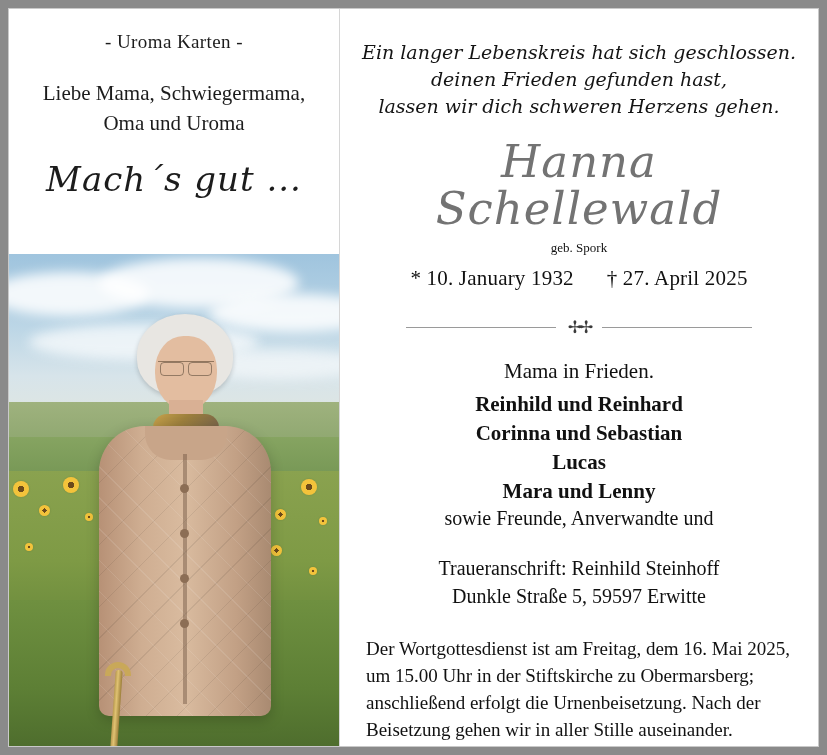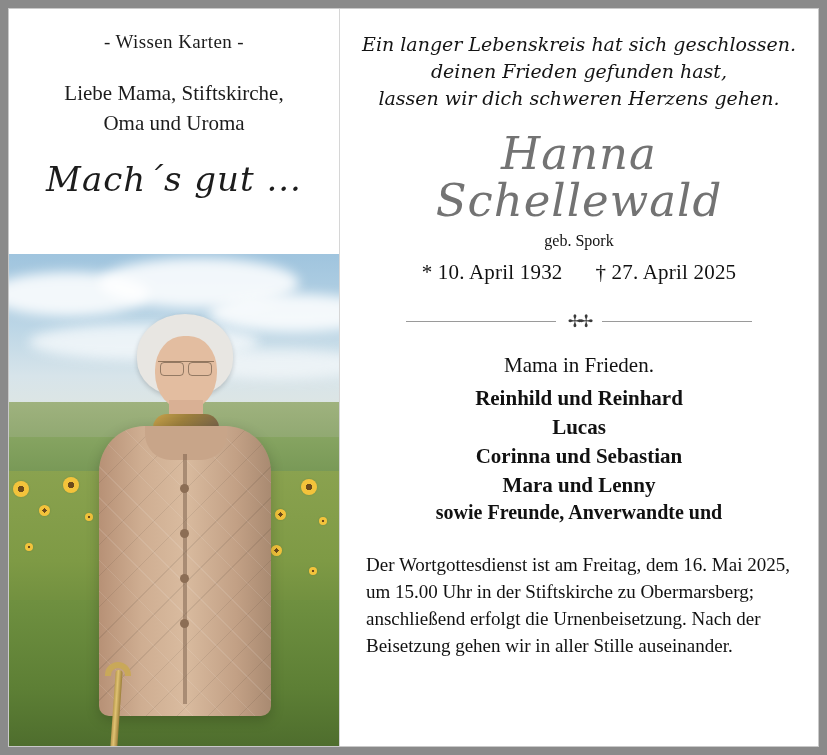--- a/index.html
+++ b/index.html
@@ -35,20 +35,21 @@
     width: 1px;
     background: #d6d6d6;
     flex: 0 0 1px;
   }
   .right-col {
     flex: 1 1 auto;
     position: relative;
     padding: 22px 20px 10px 20px;
     box-sizing: border-box;
     text-align: center;
+    margin-top: 8px;
   }
 
   
   .statt-karten {
     text-align: center;
     font-size: 19px;
     color: #1c1c1c;
     margin-top: 22px;
     letter-spacing: 0.4px;
   }
@@ -246,21 +247,21 @@
   .name {
     font-family: "DejaVu Serif", serif;
     font-style: italic;
     font-size: 45px;
     letter-spacing: 1px;
     color: #737373;
     margin-top: 18px;
     line-height: 1.05;
   }
   .geb {
-    font-size: 16px;
+    font-size: 13px;
     margin-top: 8px;
     color: #111;
   }
   .dates {
     font-size: 21px;
     margin-top: 10px;
     color: #111;
     letter-spacing: .2px;
   }
   .dates .sep { display: inline-block; width: 22px; }
@@ -293,21 +294,20 @@
   .mourner-bold {
     font-size: 21px;
     font-weight: bold;
     color: #111;
     line-height: 1.37;
   }
   .mourner-plain {
     font-size: 20px;
     color: #111;
     line-height: 1.35;
-    font-weight: bold;
   }
   .address {
     font-size: 20px;
     margin-top: 22px;
     line-height: 1.4;
     color: #111;
   }
   .service {
     font-size: 19px;
     margin-top: 26px;
@@ -316,23 +316,23 @@
     text-align: left;
     padding: 0 6px;
   }
 </style>
 </head>
 <body>
 
 <div class="card">
 
   <div class="left-col">
-    <div class="statt-karten">- Wissen Karten -</div>
+    <div class="statt-karten">- Uroma Karten -</div>
     <div class="salutation">
-      <div>Liebe Mama, Stiftskirche,</div>
+      <div>Liebe Mama, Schwiegermama,</div>
       <div>Oma und Uroma</div>
     </div>
     <div class="machs-gut">Mach´s gut ...</div>
 
     <div class="photo">
       <div class="sky"></div>
       <div class="clouds">
         <div class="cloud c1"></div>
         <div class="cloud c2"></div>
         <div class="cloud c3"></div>
@@ -381,37 +381,41 @@
   <div class="right-col">
     <div class="poem">
       <div>Ein langer Lebenskreis hat sich geschlossen.</div>
       <div>deinen Frieden gefunden hast,</div>
       <div>lassen wir dich schweren Herzens gehen.</div>
     </div>
 
     <div class="name">Hanna Schellewald</div>
     <div class="geb">geb. Spork</div>
     <div class="dates">
-      <span>* 10. April 1932</span>
+      <span>* 10. January 1932</span>
       <span class="sep"></span>
       <span>† 27. April 2025</span>
     </div>
 
     <div class="rule-row">
       <div class="line"></div>
       <div class="ornament">✢✢</div>
       <div class="line"></div>
     </div>
 
     <div class="rip">Mama in Frieden.</div>
 
     <div class="mourners">
       <div class="mourner-bold">Reinhild und Reinhard</div>
+      <div class="mourner-bold">Corinna und Sebastian</div>
       <div class="mourner-bold">Lucas</div>
-      <div class="mourner-bold">Corinna und Sebastian</div>
       <div class="mourner-bold">Mara und Lenny</div>
       <div class="mourner-plain">sowie Freunde, Anverwandte und</div>
     </div>
 
+    <div class="address">
+      <div>Traueranschrift: Reinhild Steinhoff</div>
+      <div>Dunkle Straße 5, 59597 Erwitte</div>
+    </div>
 
     <div class="service">Der Wortgottesdienst ist am Freitag, dem 16. Mai 2025, um 15.00 Uhr in der Stiftskirche zu Obermarsberg; anschließend erfolgt die Urnenbeisetzung. Nach der Beisetzung gehen wir in aller Stille auseinander.</div>
   </div>
 </div>
 
 </body></html>

